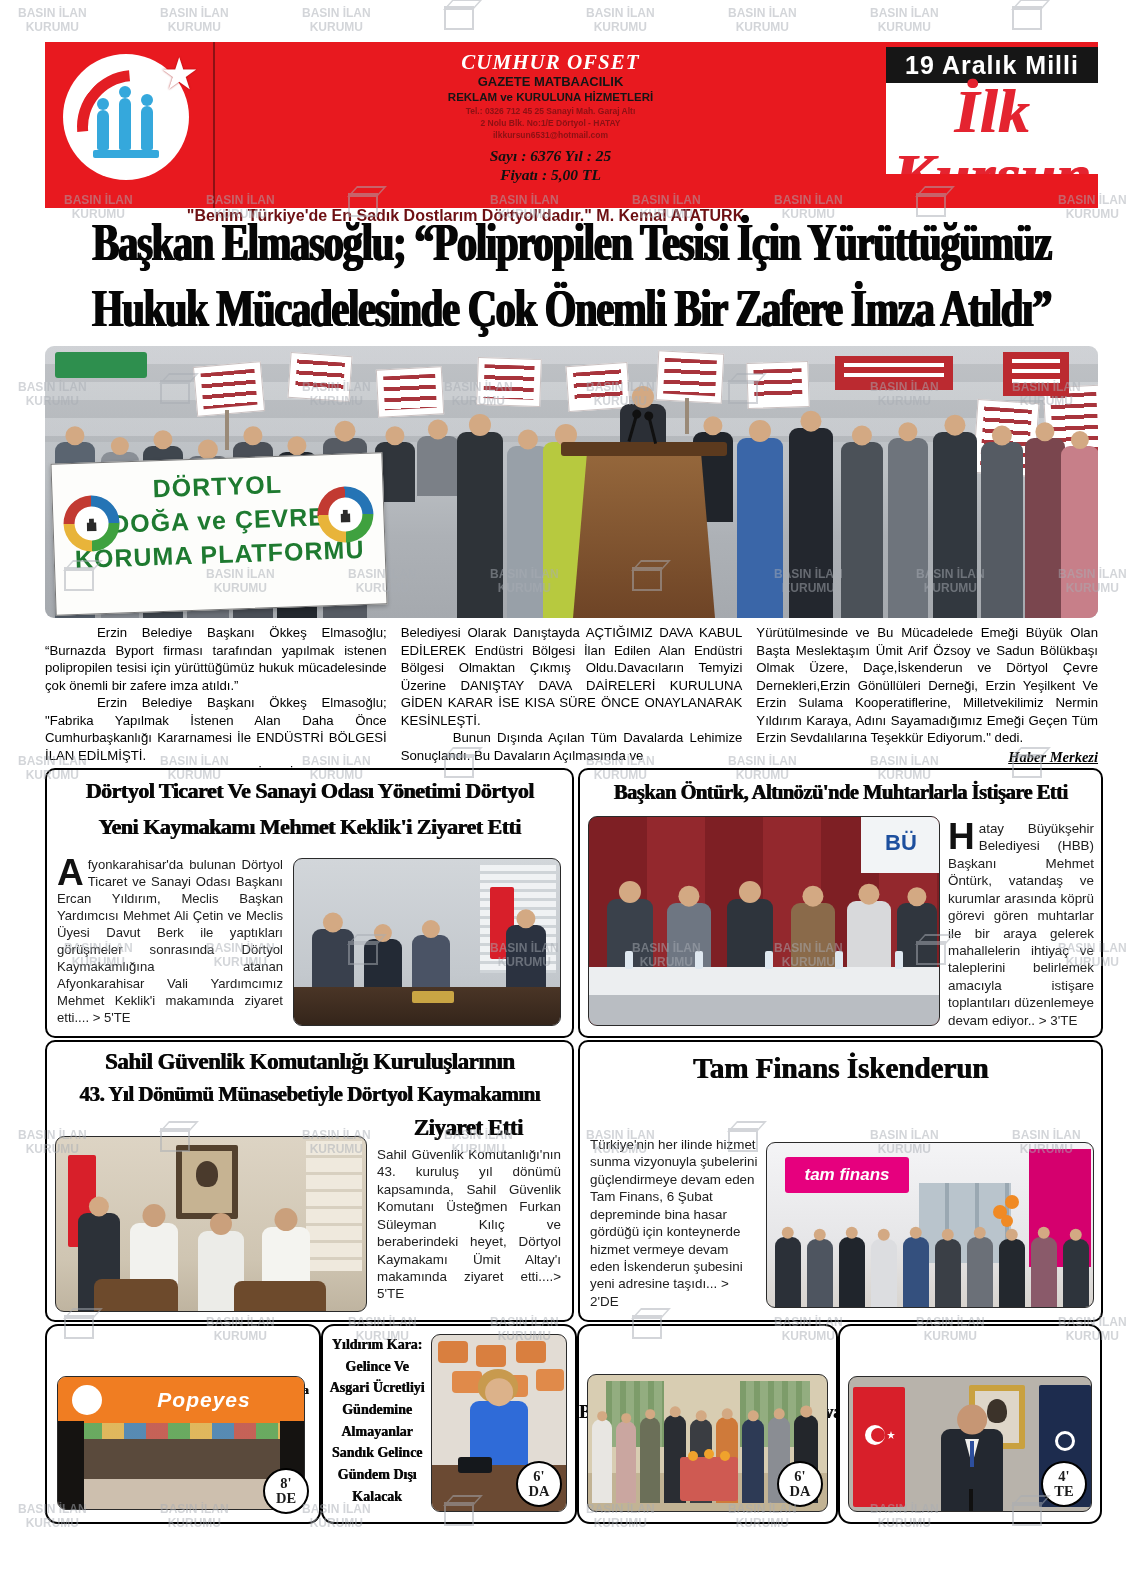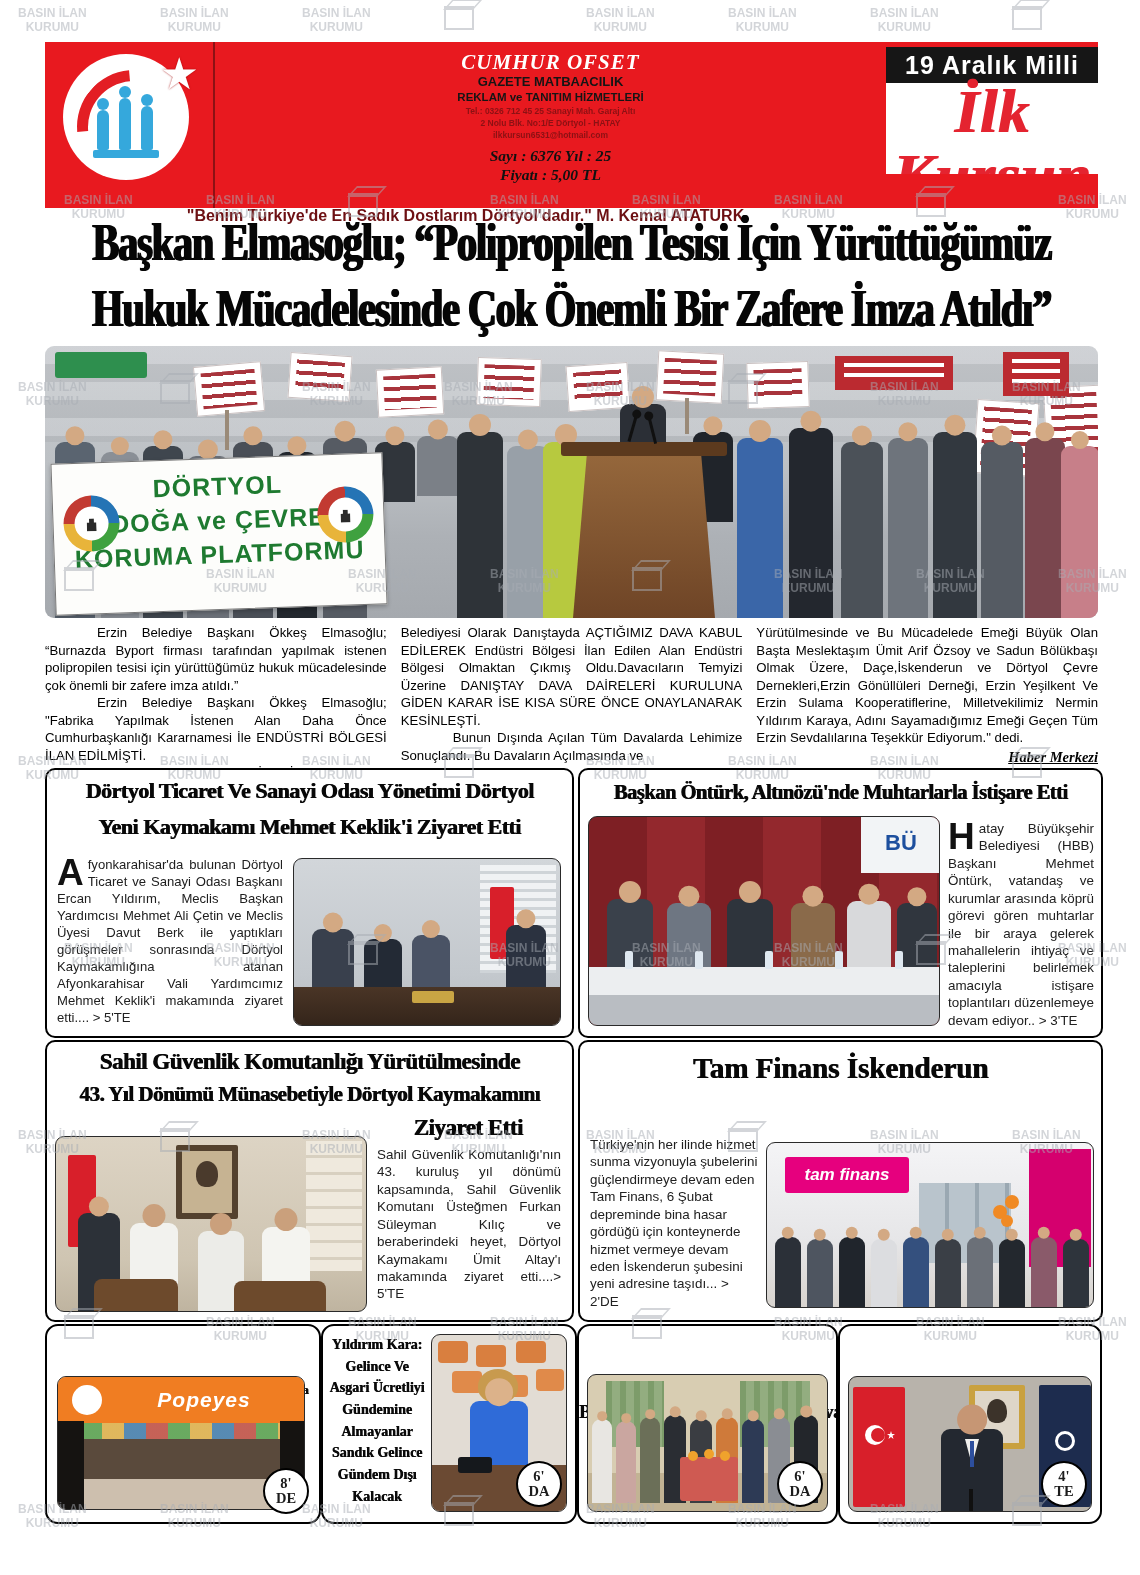--- a/index.html
+++ b/index.html
@@ -109,21 +109,21 @@
     </div>
     <div class="mh-center">
       <div class="mh-topbar">19 Aralık Milli Mücadelede</div>
       <div class="mh-title">İlk Kurşun</div>
 
     </div>
     <div class="mh-quote">"Benim Türkiye'de En Sadık Dostlarım Dörtyol'dadır." M. Kemal ATATÜRK</div>
     <div class="mh-right">
       <div class="pr-name">CUMHUR OFSET</div>
       <div class="pr-l1">GAZETE MATBAACILIK</div>
-      <div class="pr-l2">REKLAM ve TANITIM HİZMETLERİ</div>
+      <div class="pr-l2">REKLAM ve KURULUNA HİZMETLERİ</div>
       <div class="pr-small">Tel.: 0326 712 45 25 Sanayi Mah. Garaj Altı</div>
       <div class="pr-small">2 Nolu Blk. No:1/E   Dörtyol - HATAY</div>
       <div class="pr-small">ilkkursun6531@hotmail.com</div>
       <div class="pr-sep"></div>
       <div class="pr-big">Sayı : 6376 Yıl : 25</div>
       <div class="pr-big">Fiyatı : 5,00 TL</div>
     </div>
   </header>
 
   <section class="lead-hl">
@@ -238,21 +238,21 @@
       <div class="shade" style="left:176px;top:134px;width:8px;height:18px;background:#dfe8f0;border-radius:2px;"></div>
       <div class="shade" style="left:246px;top:134px;width:8px;height:18px;background:#dfe8f0;border-radius:2px;"></div>
       <div class="shade" style="left:306px;top:134px;width:8px;height:18px;background:#dfe8f0;border-radius:2px;"></div>
     </figure>
     <div class="body13" style="left:368px;top:50px;width:146px;height:206px;font-size:13.4px;">
       <span class="dropcap">H</span><span>atay Büyükşehir Belediyesi (HBB) Başkanı Mehmet Öntürk, vatandaş ve kurumlar arasında köprü görevi gören muhtarlar ile bir araya gelerek mahallelerin ihtiyaç ve taleplerini belirlemek amacıyla istişare toplantıları düzenlemeye devam ediyor.. &gt; 3'TE</span>
     </div>
   </section>
 
   <section class="box" style="left:45px;top:1040px;width:525px;height:278px;">
-    <div class="chl" style="top:8px;font-size:23px;">Sahil Güvenlik Komutanlığı Yürütülmesinde</div>
+    <div class="chl" style="top:8px;font-size:23px;">Sahil Güvenlik Komutanlığı Kuruluşlarının</div>
     <div class="chl" style="top:42px;font-size:21px;">43. Yıl Dönümü Münasebetiyle Dörtyol Kaymakamını</div>
     <div class="chl" style="top:74px;left:auto;right:14px;width:180px;font-size:23px;">Ziyaret Etti</div>
     <figure class="ph" style="left:8px;top:94px;width:312px;height:176px;margin:0;background:linear-gradient(180deg,#ddd4c4,#cfc5b2 70%,#bfb4a0);">
       <div class="shade" style="left:250px;top:4px;width:56px;height:130px;background:repeating-linear-gradient(to bottom,#efe9dd 0 14px,#d8d0c0 14px 17px);"></div>
       <div class="shade" style="left:120px;top:8px;width:62px;height:74px;background:#53412e;border-radius:2px;"></div>
       <div class="shade" style="left:126px;top:14px;width:50px;height:62px;background:#c6b392;"></div>
       <div class="shade" style="left:140px;top:24px;width:22px;height:26px;background:#4a3a2c;border-radius:50% 50% 40% 40%;"></div>
       <div class="shade" style="left:12px;top:18px;width:28px;height:92px;background:#d81f2a;border-radius:2px;"></div>
       <i class="pe" style="left:22px;top:76px;width:42px;height:100px;background:#2c3138"></i>
       <i class="pe" style="left:74px;top:86px;width:48px;height:90px;background:#f2f2ee;--sk:#caa07c"></i>

